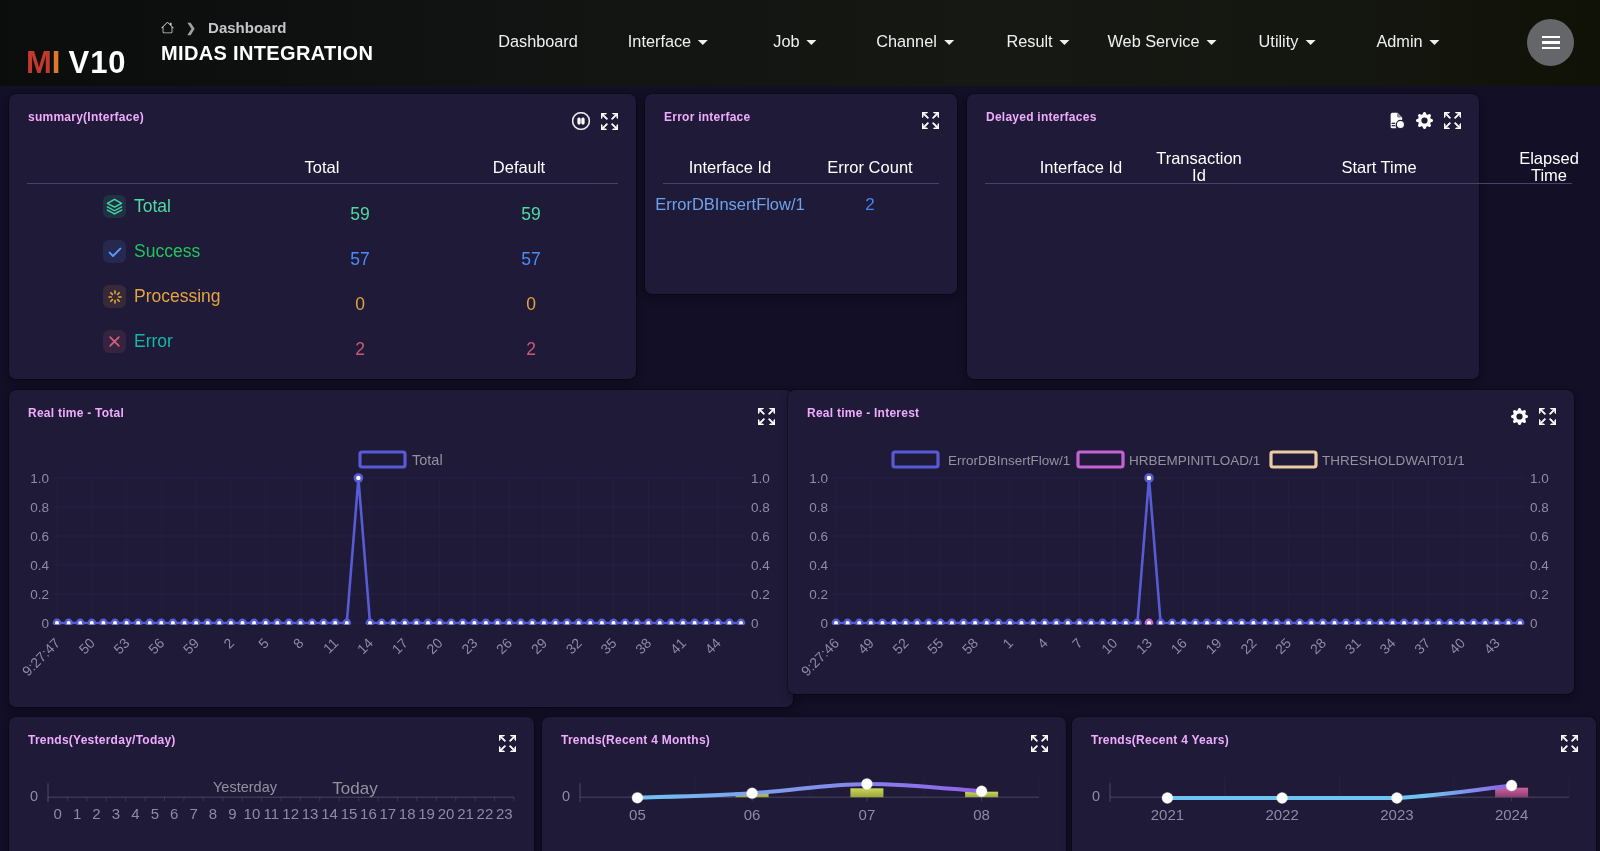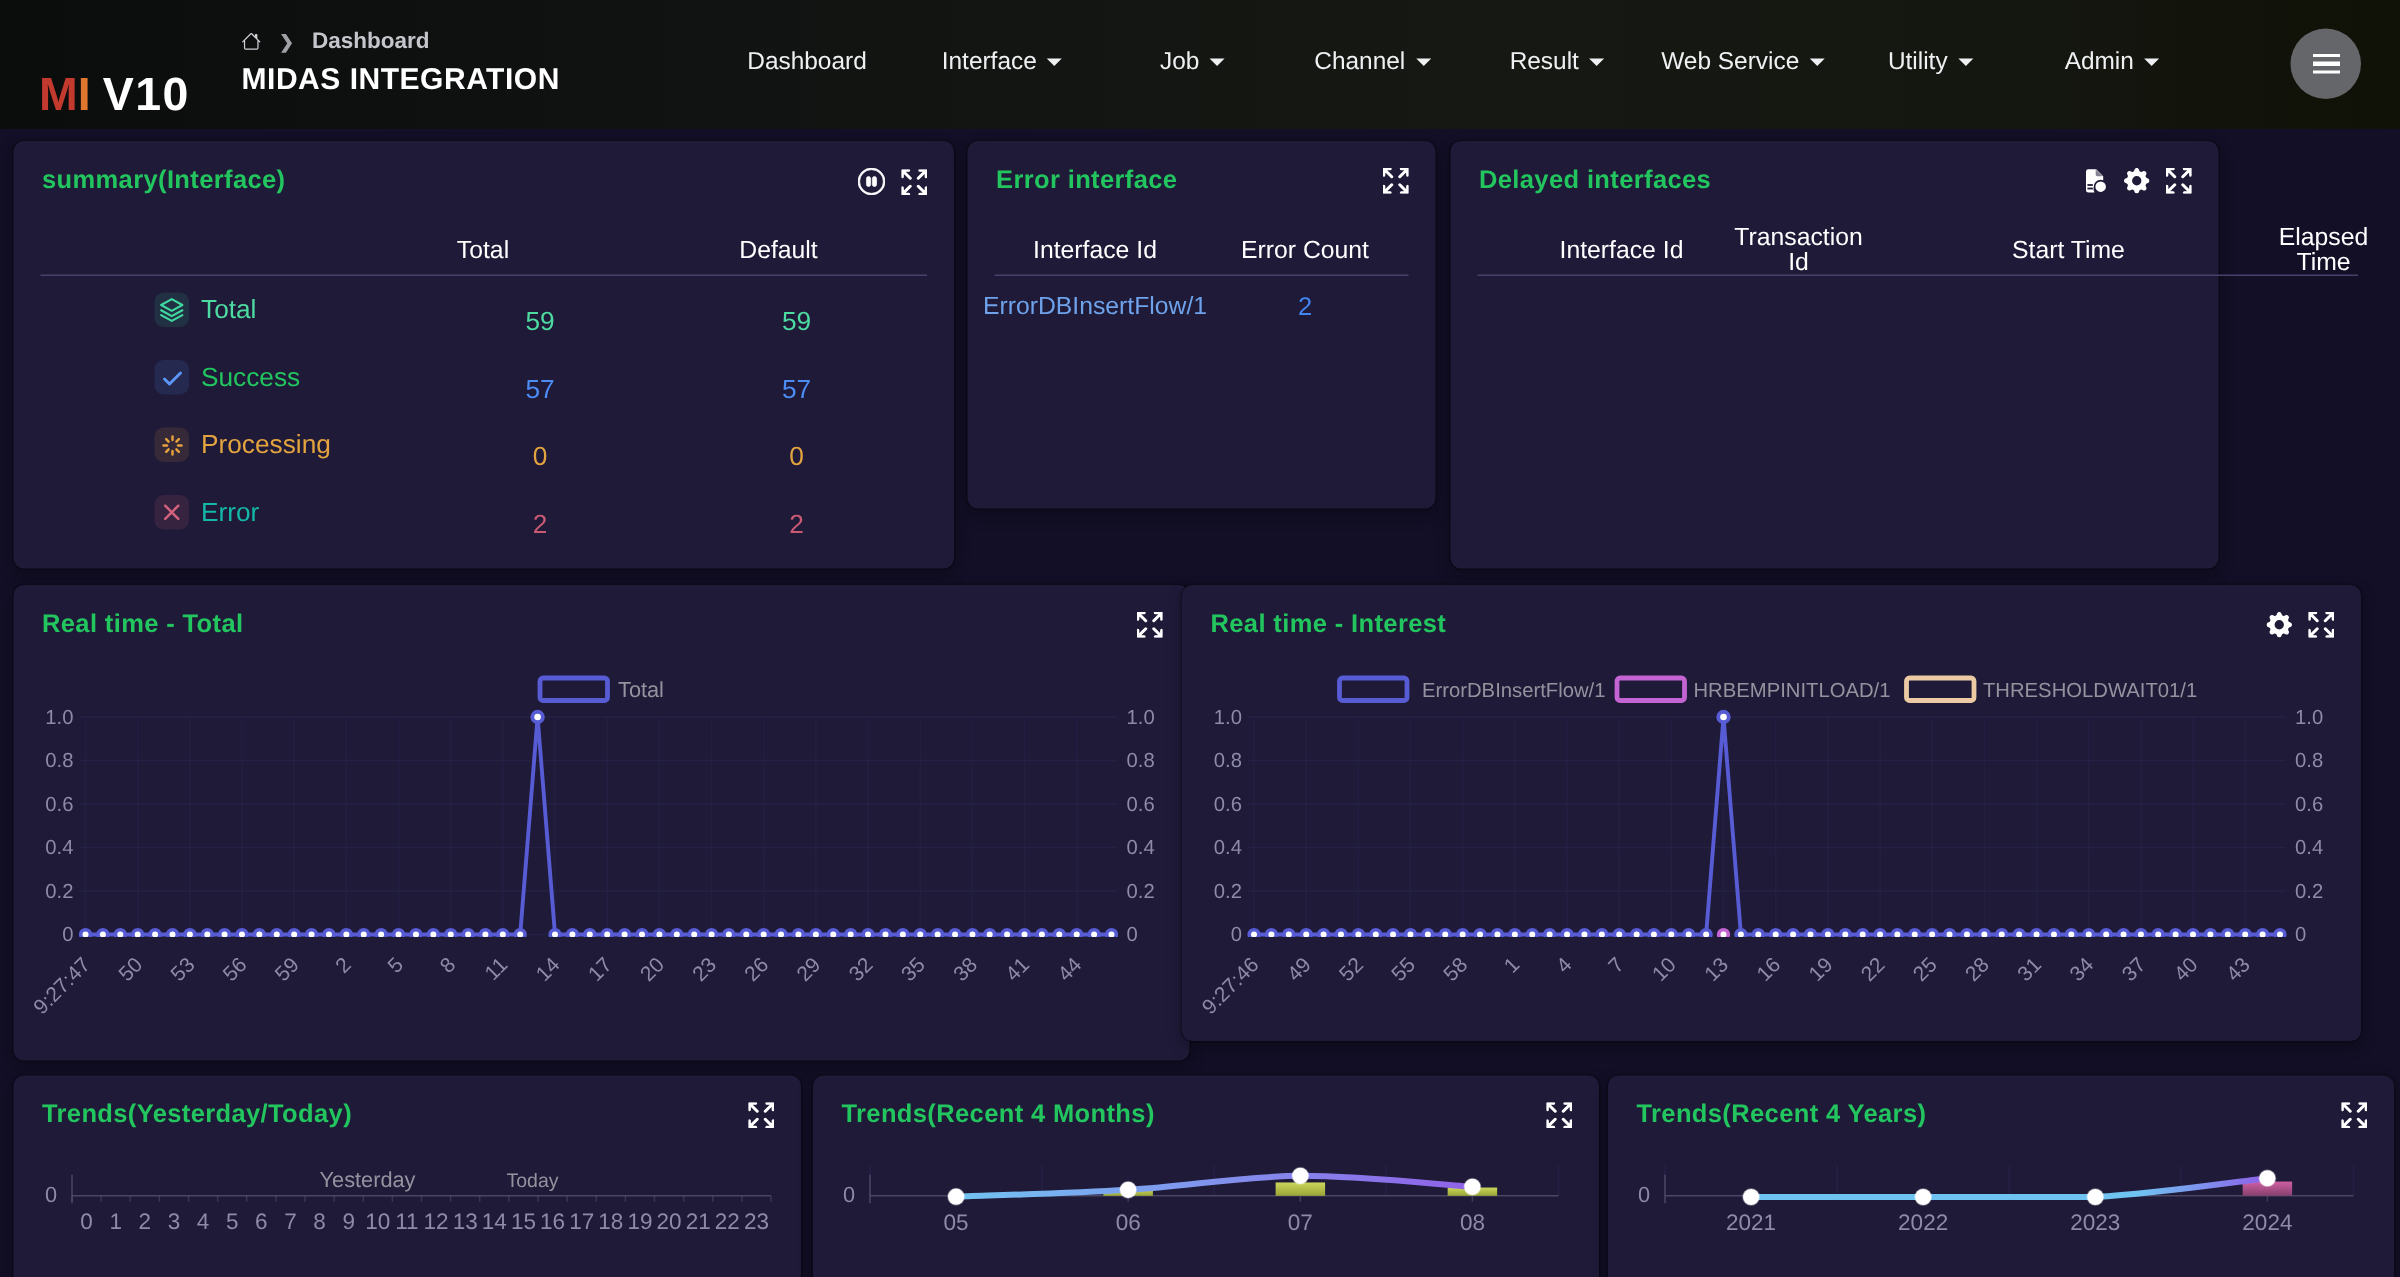--- a/index.html
+++ b/index.html
@@ -9,21 +9,21 @@
 .bc{position:absolute;left:161px;top:19px;}
 .bc-top{display:flex;align-items:center;gap:12px;color:#c5c6cb;font-size:15px;font-weight:700}
 .bc-sep{color:#9fa0a6;font-size:12px;font-weight:700}
 .bc-title{margin-top:6px;color:#fff;font-weight:800;font-size:20px;letter-spacing:0.35px}
 .menu a{position:absolute;top:32px;color:#eef0f2;font-size:16.3px;white-space:nowrap;transform:translateX(-50%);}
 .caret{display:inline-block;width:0;height:0;border-left:5px solid transparent;border-right:5px solid transparent;border-top:5px solid #eef0f2;margin-left:7px;vertical-align:middle;}
 .hbtn{position:absolute;left:1527px;top:19px;width:47px;height:47px;border-radius:50%;background:#656669;display:flex;align-items:center;justify-content:center;}
 .hbtn .bars{width:18px;height:12.5px;border-top:2.4px solid #fff;border-bottom:2.4px solid #fff;position:relative}
 .hbtn .bars:after{content:"";position:absolute;left:0;right:0;top:2.9px;height:2.4px;background:#fff}
 .card{position:absolute;background:#1e1a38;border-radius:7px;box-shadow:0 0 0 1px rgba(0,0,0,0.25),0 4px 10px rgba(0,0,0,0.28);}
-.ctitle{position:absolute;left:19px;top:16px;color:#22c55e;font-weight:700;font-size:17px;letter-spacing:0.25px}
+.ctitle{position:absolute;left:19px;top:16px;color:#f0abfc;font-weight:700;font-size:12px;letter-spacing:0.25px}
 .cicons{position:absolute;right:18px;top:18px;display:flex;gap:11px;align-items:center}
 .hline{position:absolute;height:1px;background:#46426b;}
 .th{position:absolute;color:#fff;font-size:16.5px;white-space:nowrap;transform:translateX(-50%);text-align:center;line-height:1.28}
 .th2{line-height:1.0 !important}
 .cell{position:absolute;white-space:nowrap;transform:translateX(-50%);font-size:17.5px}
 .rowlab{position:absolute;display:flex;align-items:center;gap:8px;font-size:17.5px}
 .ibox{width:23px;height:23px;border-radius:6px;display:flex;align-items:center;justify-content:center}
 </style></head><body>
 <div class="nav">
   <div class="brand"><span class="mi1">M</span><span class="mi2">I</span><span class="v">V10</span></div>
@@ -110,21 +110,21 @@
       <span class="ibox" style="background:rgba(212,98,125,0.13)">
         <svg width="15" height="15" viewBox="0 0 24 24" fill="none" stroke="#d4627d" stroke-width="2.6" stroke-linecap="round">
           <path d="M5 5l14 14M19 5L5 19"></path>
         </svg>
       </span>
       <span>Error</span>
     </div>
 <div class="cell" style="left:351px;top:245px;color:#ca5a74">2</div>
 <div class="cell" style="left:522px;top:245px;color:#ca5a74">2</div>
 </div>
-<div class="card" style="left:645px;top:94px;width:312px;height:245px">
+<div class="card" style="left:645px;top:94px;width:312px;height:200px">
 <div class="ctitle">Error interface</div>
 <div class="cicons">
       <svg width="17" height="17" viewBox="0 0 16 16" fill="#fff" stroke="#fff" stroke-width="0.9">
         <path d="M5.828 10.172a.5.5 0 0 0-.707 0l-4.096 4.096V11.5a.5.5 0 0 0-1 0v3.975a.5.5 0 0 0 .5.5H4.5a.5.5 0 0 0 0-1H1.732l4.096-4.096a.5.5 0 0 0 0-.707zm4.344 0a.5.5 0 0 1 .707 0l4.096 4.096V11.5a.5.5 0 1 1 1 0v3.975a.5.5 0 0 1-.5.5H11.5a.5.5 0 0 1 0-1h2.768l-4.096-4.096a.5.5 0 0 1 0-.707zm0-4.344a.5.5 0 0 0 .707 0l4.096-4.096V4.5a.5.5 0 1 0 1 0V.525a.5.5 0 0 0-.5-.5H11.5a.5.5 0 0 0 0 1h2.768l-4.096 4.096a.5.5 0 0 0 0 .707zm-4.344 0a.5.5 0 0 1-.707 0L1.025 1.732V4.5a.5.5 0 0 1-1 0V.525a.5.5 0 0 1 .5-.5H4.5a.5.5 0 0 1 0 1H1.732l4.096 4.096a.5.5 0 0 1 0 .707z"></path>
       </svg>
     </div>
 <div class="th" style="left:85px;top:63px">Interface Id</div>
 <div class="th" style="left:225px;top:63px">Error Count</div>
 <div class="hline" style="left:18px;top:89px;width:276px"></div>
 <div class="cell" style="left:85px;top:101px;color:#6ea2ea;font-size:16.5px">ErrorDBInsertFlow/1</div>
@@ -455,21 +455,21 @@
 </defs>
   </svg>
 <div class="card" style="left:9px;top:717px;width:525px;height:280px">
 <div class="ctitle">Trends(Yesterday/Today)</div>
 <div class="cicons">
       <svg width="17" height="17" viewBox="0 0 16 16" fill="#fff" stroke="#fff" stroke-width="0.9">
         <path d="M5.828 10.172a.5.5 0 0 0-.707 0l-4.096 4.096V11.5a.5.5 0 0 0-1 0v3.975a.5.5 0 0 0 .5.5H4.5a.5.5 0 0 0 0-1H1.732l4.096-4.096a.5.5 0 0 0 0-.707zm4.344 0a.5.5 0 0 1 .707 0l4.096 4.096V11.5a.5.5 0 1 1 1 0v3.975a.5.5 0 0 1-.5.5H11.5a.5.5 0 0 1 0-1h2.768l-4.096-4.096a.5.5 0 0 1 0-.707zm0-4.344a.5.5 0 0 0 .707 0l4.096-4.096V4.5a.5.5 0 1 0 1 0V.525a.5.5 0 0 0-.5-.5H11.5a.5.5 0 0 0 0 1h2.768l-4.096 4.096a.5.5 0 0 0 0 .707zm-4.344 0a.5.5 0 0 1-.707 0L1.025 1.732V4.5a.5.5 0 0 1-1 0V.525a.5.5 0 0 1 .5-.5H4.5a.5.5 0 0 1 0 1H1.732l4.096 4.096a.5.5 0 0 1 0 .707z"></path>
       </svg>
     </div>
 <div style="position:absolute;left:236px;top:62px;transform:translateX(-50%);color:#95929f;font-size:14.5px">Yesterday</div>
-<div style="position:absolute;left:346px;top:62px;transform:translateX(-50%);color:#95929f;font-size:13px">Today</div>
+<div style="position:absolute;left:346px;top:62px;transform:translateX(-50%);color:#95929f;font-size:17px">Today</div>
 <svg width="525" height="170" viewBox="0 0 525 170" style="position:absolute;left:0;top:0">
       <line x1="39.0" y1="80.2" x2="505.0" y2="80.2" stroke="#55516e" stroke-width="1" opacity="0.8"></line>
       <line x1="39.0" y1="66.2" x2="39.0" y2="85.2" stroke="#55516e" stroke-width="1" opacity="0.8"></line>
       <line x1="39.0" y1="80.2" x2="39.0" y2="84.2" stroke="#55516e" stroke-width="1" opacity="0.5"></line>
       <line x1="58.4" y1="80.2" x2="58.4" y2="84.2" stroke="#55516e" stroke-width="1" opacity="0.5"></line>
       <line x1="77.8" y1="80.2" x2="77.8" y2="84.2" stroke="#55516e" stroke-width="1" opacity="0.5"></line>
       <line x1="97.2" y1="80.2" x2="97.2" y2="84.2" stroke="#55516e" stroke-width="1" opacity="0.5"></line>
       <line x1="116.7" y1="80.2" x2="116.7" y2="84.2" stroke="#55516e" stroke-width="1" opacity="0.5"></line>
       <line x1="136.1" y1="80.2" x2="136.1" y2="84.2" stroke="#55516e" stroke-width="1" opacity="0.5"></line>
       <line x1="155.5" y1="80.2" x2="155.5" y2="84.2" stroke="#55516e" stroke-width="1" opacity="0.5"></line>

